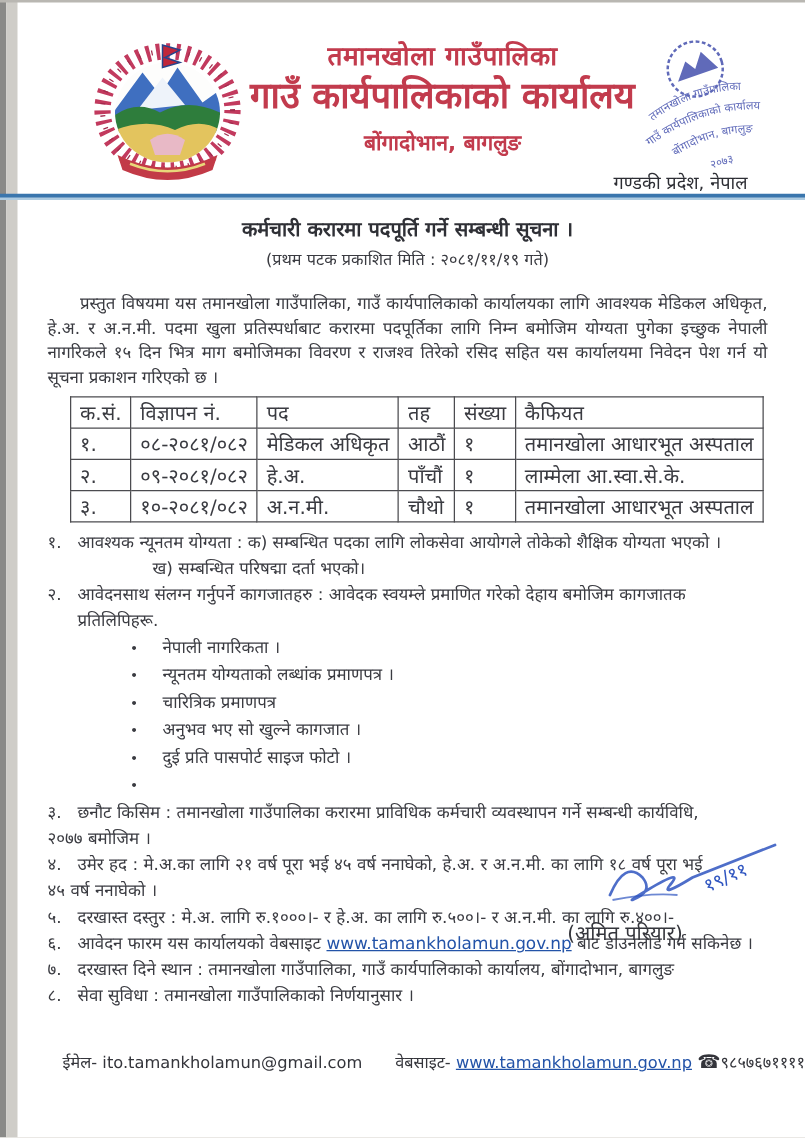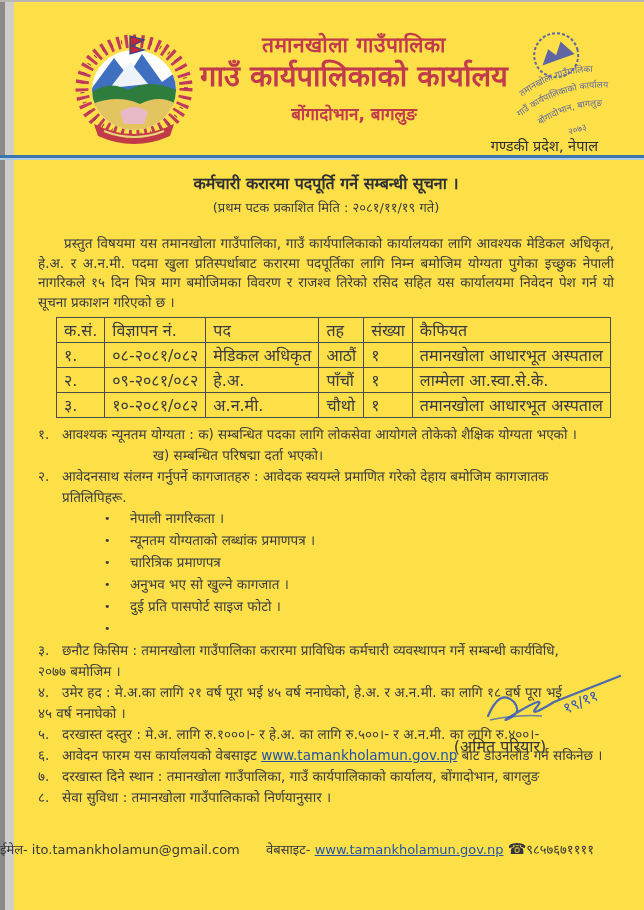--- a/index.html
+++ b/index.html
@@ -1,19 +1,19 @@
 <!DOCTYPE html>
 <html><head>
 <meta charset="utf-8">
 <style>
   * { margin:0; padding:0; box-sizing:border-box; }
   html,body { background:#d9d7d2; }
   .page {
     position:relative; width:644px; height:910px; overflow:hidden;
-    background:#fde047;
+    background:#ffffff;
     font-family:"DejaVu Sans", sans-serif;
     color:#3a3b41;
   }
   .scan-edge-left { position:absolute; left:0; top:0; width:5px; height:910px; background:#8a8a88; }
   .scan-edge-left2 { position:absolute; left:5px; top:0; width:9px; height:910px; background:#cfcdc8; }
   .scan-edge-top { position:absolute; left:0; top:0; width:644px; height:2px; background:#b9b7b2; }
 
   
   .emblem { position:absolute; left:70px; top:32px; width:128px; height:120px; }
   .headline { position:absolute; left:198px; top:30px; width:312px; text-align:center; color:#c23b4d; }
@@ -34,33 +34,33 @@
   table.vac th, table.vac td {
     border:1px solid #4c4c50; font-size:16px; font-weight:normal;
     text-align:left; padding:1px 7px; height:20px; white-space:nowrap;
   }
   .cw0{width:9%} .cw1{width:20%} .cw2{width:17%} .cw3{width:11%} .cw4{width:9%} .cw5{width:34%}
 
   .items { margin-top:4px; }
   .item { display:flex; line-height:21px; }
   .item .num { flex:0 0 24px; }
   .item .txt { flex:1; }
-  .cont-k { margin-left:115px; line-height:21px; }
+  .cont-k { margin-left:84px; line-height:21px; }
   .cont-i { line-height:21px; }
   .bullets { margin-left:66px; }
   .bullet-row { display:flex; line-height:21.5px; }
   .bullet-row .b { flex:0 0 26px; font-size:11px; line-height:22px; }
   a.doclink { color:#2353a8; text-decoration:underline; }
 
   
   .scribble { position:absolute; left:470px; top:668px; width:160px; height:72px; }
   .sigblock { position:absolute; left:400px; top:732px; width:200px; text-align:center; font-size:16px; line-height:1.9; color:#35363c; }
 
   
-  .footer { position:absolute; left:0; top:840px; width:644px; text-align:left; font-size:13px; color:#34353b; }
+  .footer { position:absolute; left:0; top:840px; width:644px; text-align:right; font-size:13px; color:#34353b; }
   .footer .gap { display:inline-block; width:18px; }
   .phone-glyph { font-size:15px; }
 </style>
 </head>
 <body>
 
 <div class="page">
   <div class="scan-edge-left"></div>
   <div class="scan-edge-left2"></div>
   <div class="scan-edge-top"></div>

